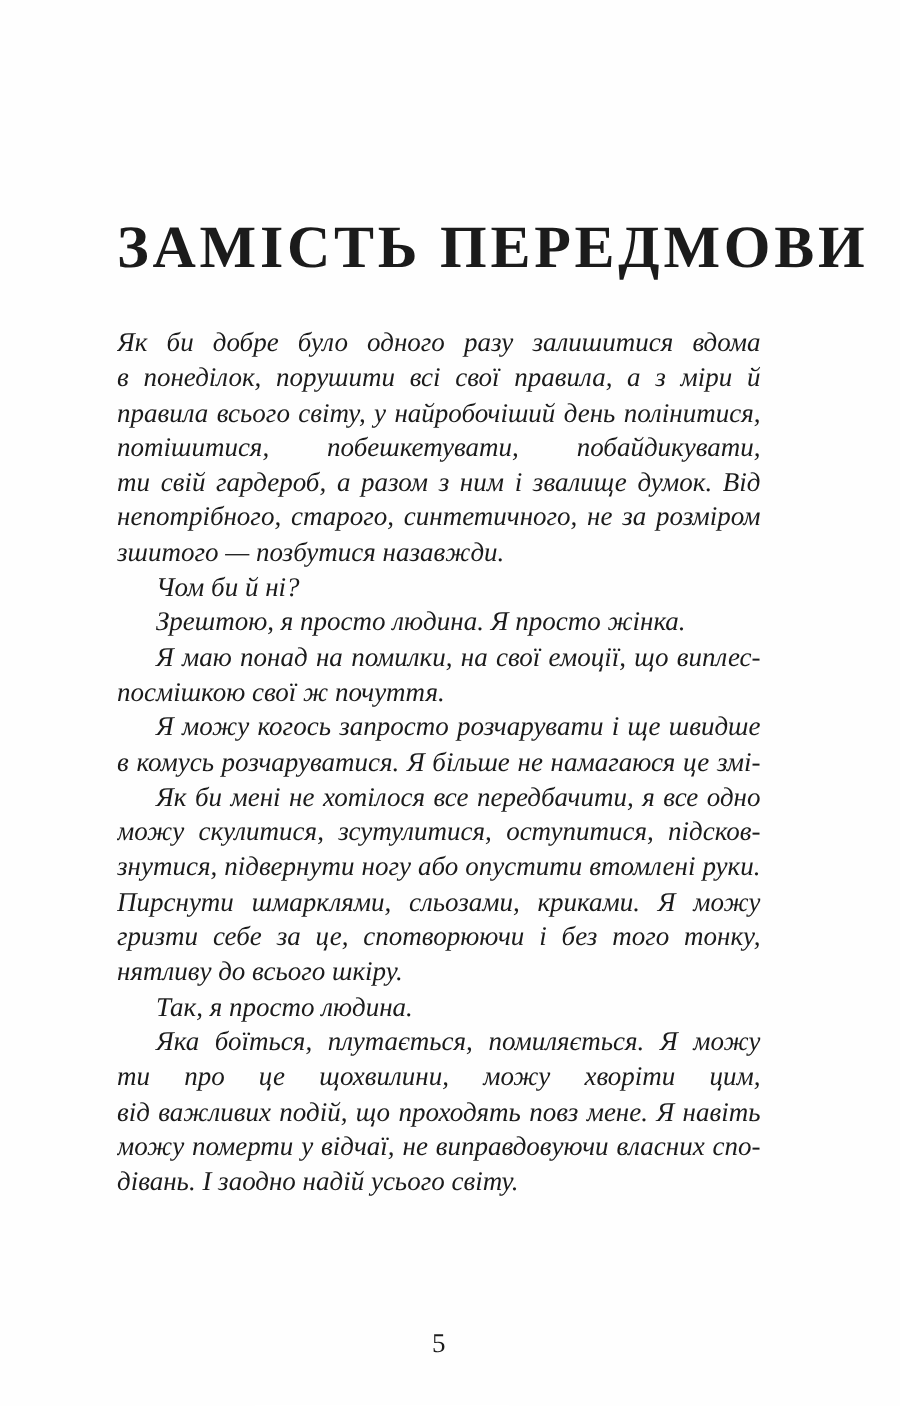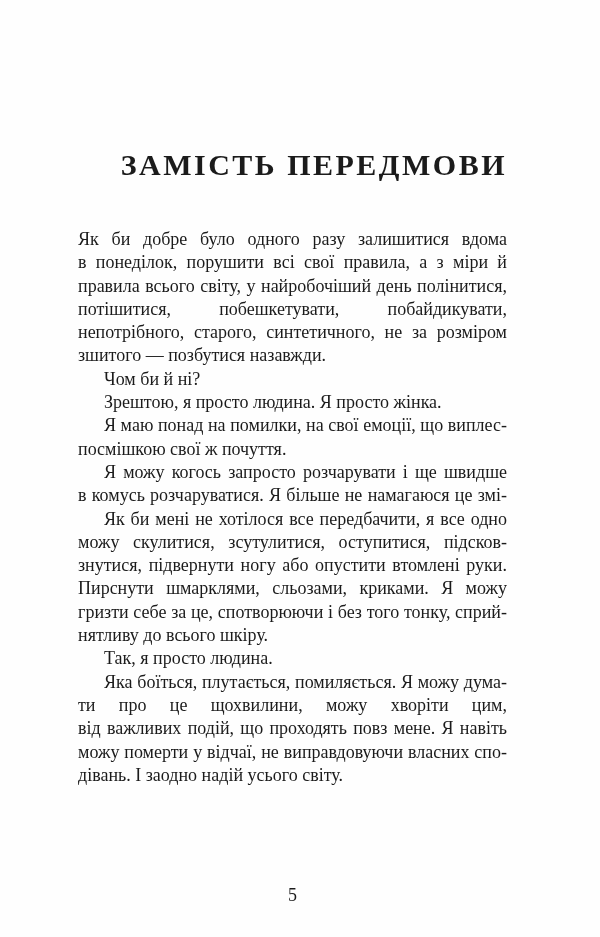--- a/index.html
+++ b/index.html
@@ -16,31 +16,32 @@
     font-family: "Liberation Serif", "DejaVu Serif", serif;
     color: #1b1b1b;
   }
   .chapter-title {
     position: absolute;
     top: 149px;
     left: 78px;
     width: 429px;
     margin: 0;
     text-align: right;
-    font-size: 30px;
+    font-size: 40px;
     line-height: 32px;
     font-weight: 700;
     letter-spacing: 2.5px;
     white-space: nowrap;
   }
   .text-block {
     position: absolute;
-    top: 228px;
+    top: 217px;
     left: 78px;
     width: 429px;
+    font-style: italic;
   }
   .para {
     margin: 0;
     padding: 0;
   }
   .line {
     font-size: 18px;
     line-height: 23.3px;
     height: 23.3px;
     text-align: justify;
@@ -68,20 +69,21 @@
 
 <div class="book-page">
   <h1 class="chapter-title">ЗАМІСТЬ ПЕРЕДМОВИ</h1>
 
   <main class="text-block">
       <div class="para">
         <div class="line">Як би добре було одного разу залишитися вдома</div>
         <div class="line">в понеділок, порушити всі свої правила, а з міри й</div>
         <div class="line">правила всього світу, у найробочіший день полінитися,</div>
         <div class="line">потішитися, побешкетувати, побайдикувати, перегляну-</div>
+        <div class="line">ти свій гардероб, а разом з ним і звалище думок. Від</div>
         <div class="line">непотрібного, старого, синтетичного, не за розміром</div>
         <div class="line last">зшитого — позбутися назавжди.</div>
       </div>
       <div class="para">
         <div class="line last indent">Чом би й ні?</div>
       </div>
       <div class="para">
         <div class="line last indent">Зрештою, я просто людина. Я просто жінка.</div>
       </div>
       <div class="para">

